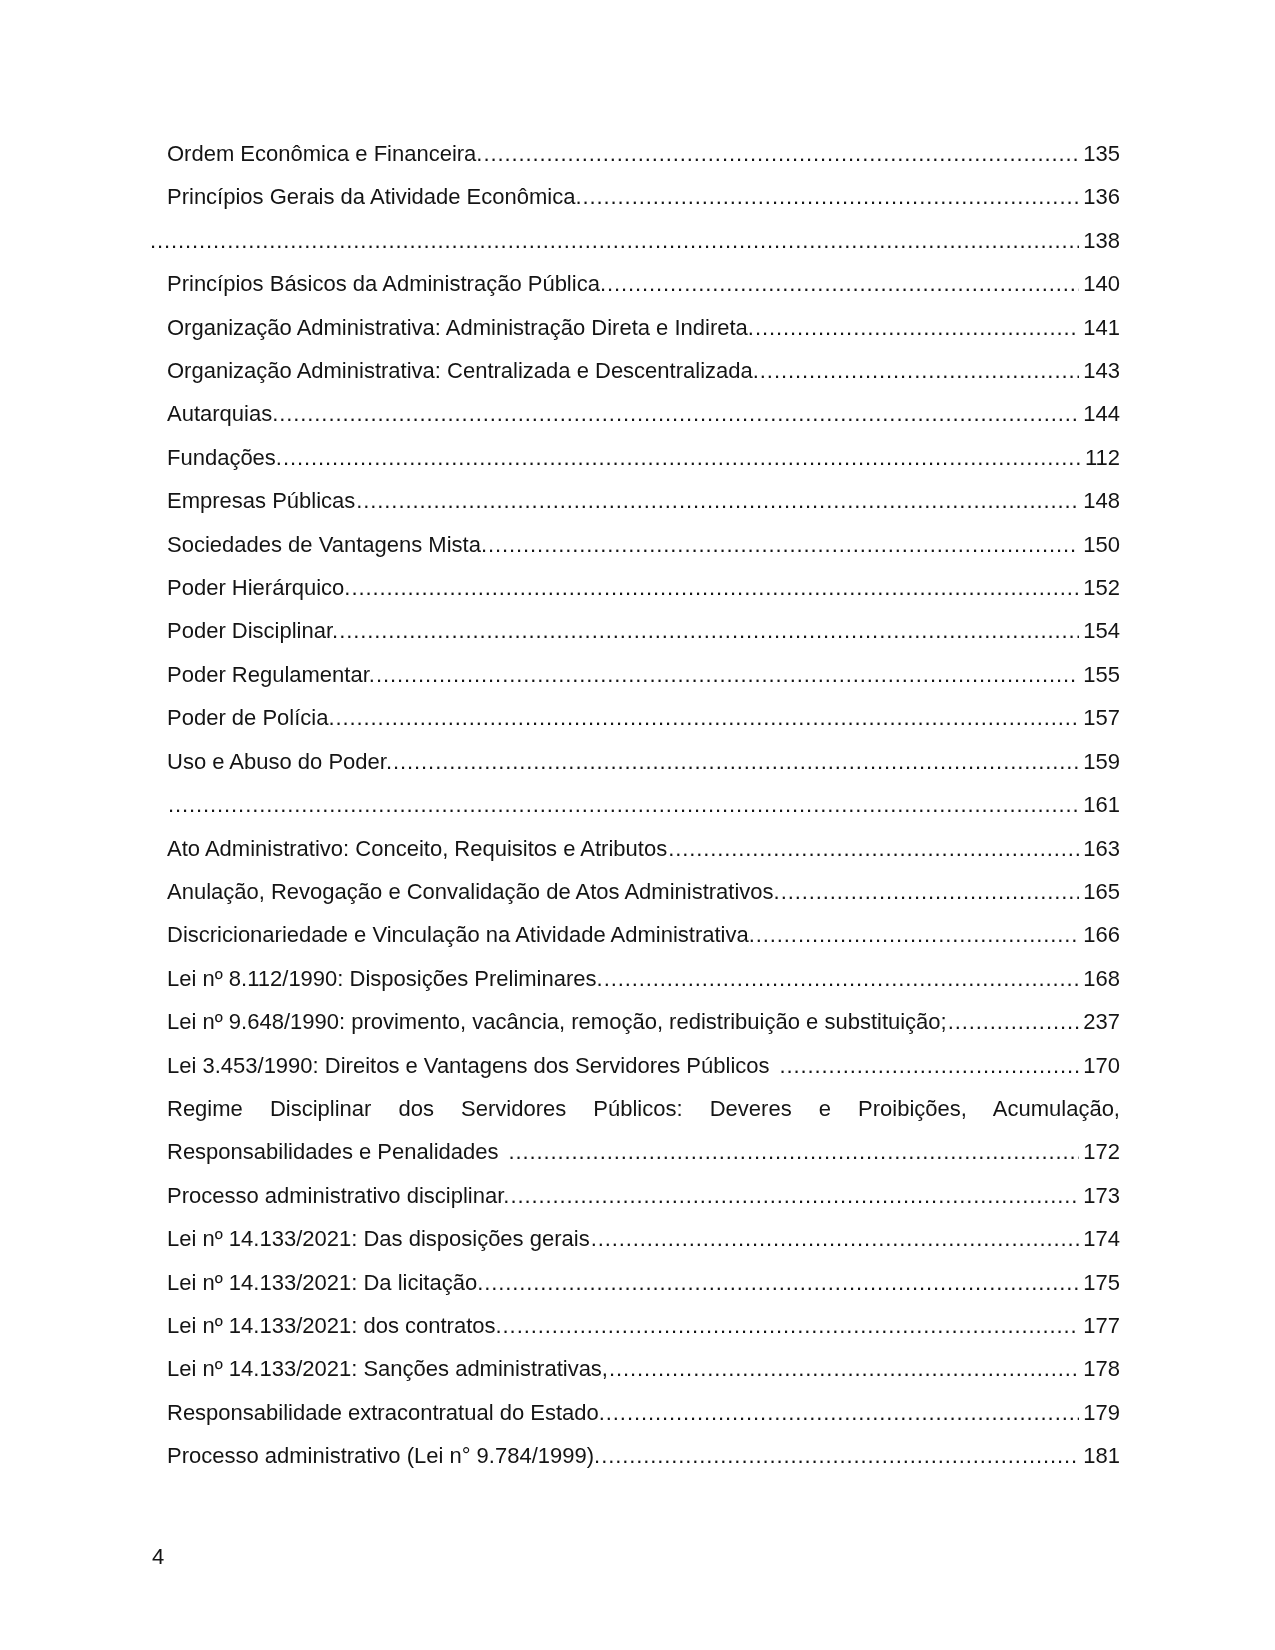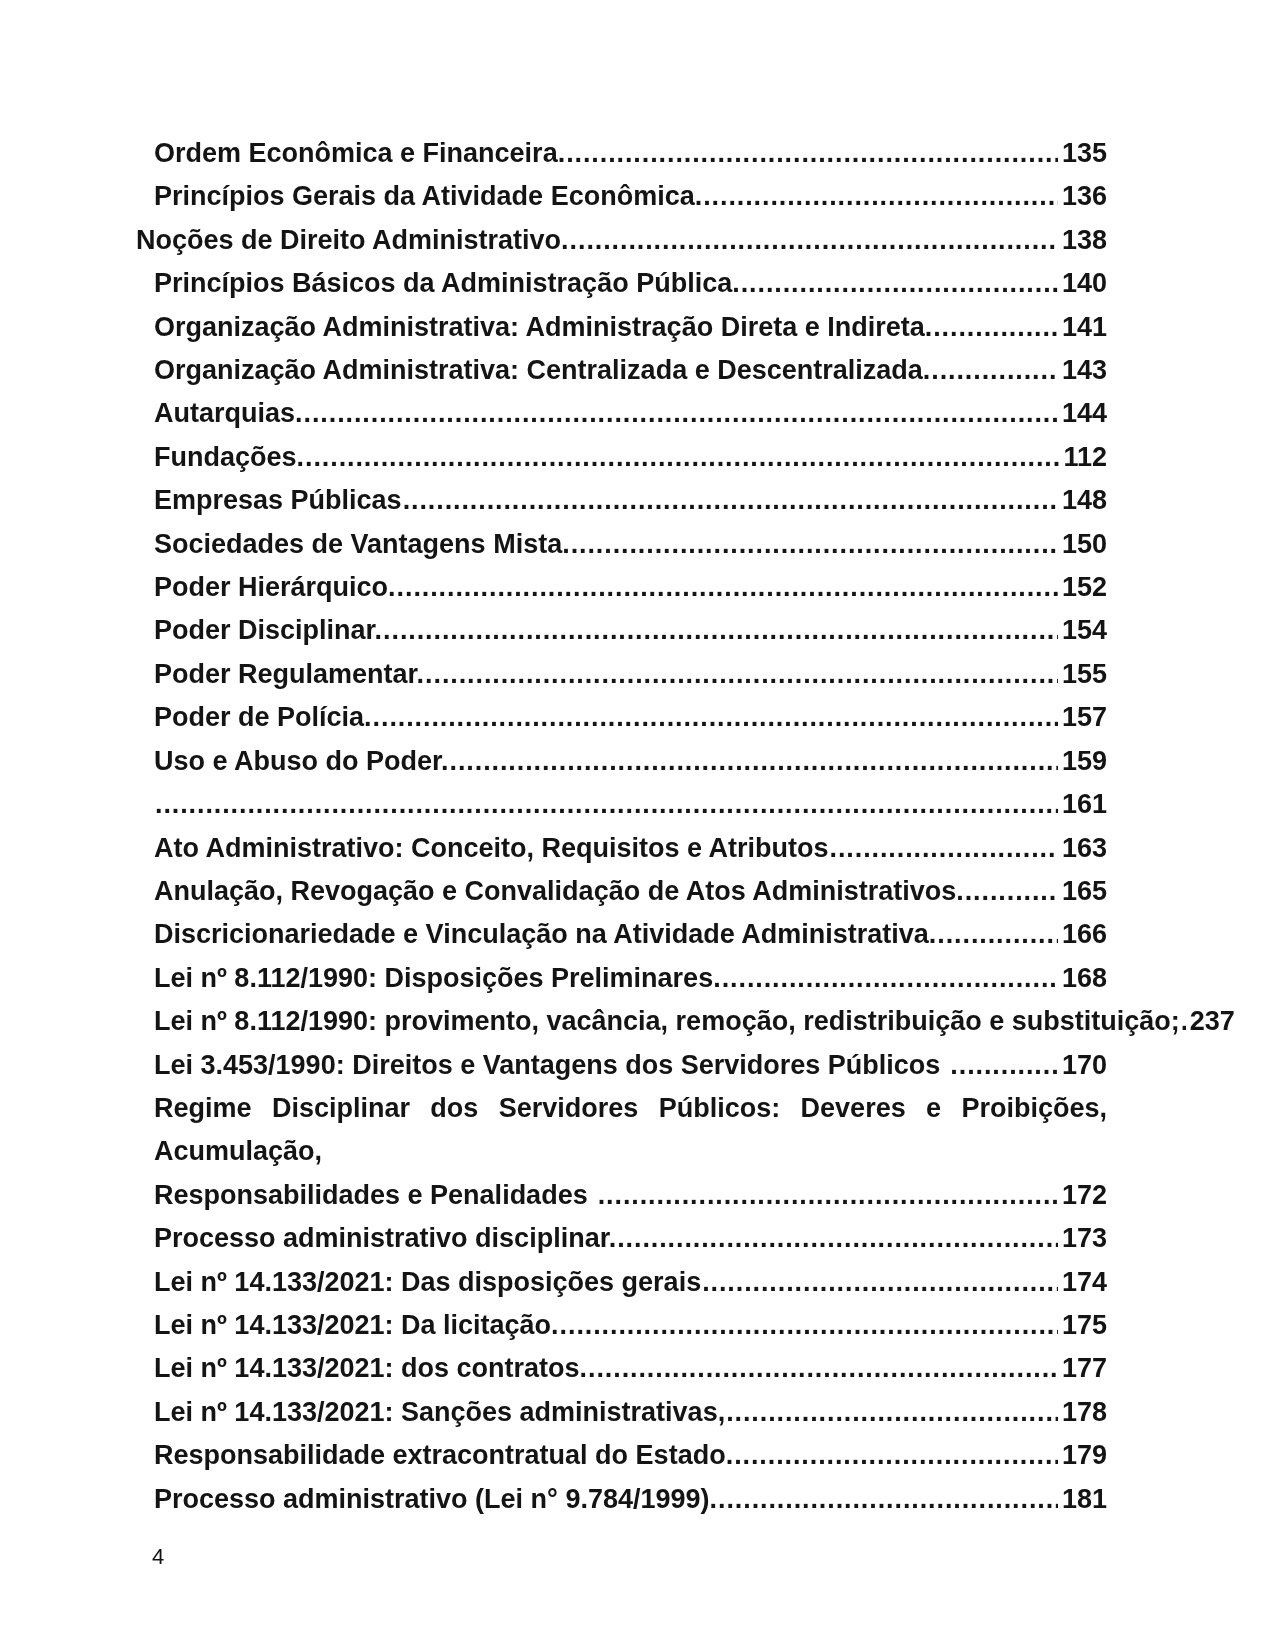--- a/index.html
+++ b/index.html
@@ -10,26 +10,25 @@
   body {
     width: 1275px;
     height: 1650px;
     position: relative;
     font-family: "Liberation Sans", sans-serif;
     color: #141414;
     overflow: hidden;
   }
   .toc {
     position: absolute;
-    left: 136px;
+    left: 149px;
     top: 132px;
     width: 971px;
-    font-size: 27px;
+    font-size: 22px;
     line-height: 43.4px;
-    font-weight: bold;
   }
   .toc-entry { display: block; }
   .toc-entry.level-1 { padding-left: 18px; }
   .toc-entry-line1 {
     text-align: justify;
     text-align-last: justify;
     white-space: normal;
   }
   .toc-flex {
     display: flex;
@@ -80,21 +79,20 @@
     <div class="toc-flex">
       <span class="toc-title">Princípios Gerais da Atividade Econômica.</span>
       <span class="dot-leader">............................................................................................................................................................................................................................</span>
       <span class="toc-page-num">136</span>
     </div>
   </div>
 
   <div class="toc-entry level-0">
 
     <div class="toc-flex">
-      <span class="toc-title">Noções de Direito Administrativo.</span>
       <span class="dot-leader">............................................................................................................................................................................................................................</span>
       <span class="toc-page-num">138</span>
     </div>
   </div>
 
   <div class="toc-entry level-1">
 
     <div class="toc-flex">
       <span class="toc-title">Princípios Básicos da Administração Pública.</span>
       <span class="dot-leader">............................................................................................................................................................................................................................</span>
@@ -241,21 +239,21 @@
     <div class="toc-flex">
       <span class="toc-title">Lei nº 8.112/1990: Disposições Preliminares.</span>
       <span class="dot-leader">............................................................................................................................................................................................................................</span>
       <span class="toc-page-num">168</span>
     </div>
   </div>
 
   <div class="toc-entry level-1">
 
     <div class="toc-flex">
-      <span class="toc-title">Lei nº 8.112/1990: provimento, vacância, remoção, redistribuição e substituição;</span>
+      <span class="toc-title">Lei nº 9.648/1990: provimento, vacância, remoção, redistribuição e substituição;</span>
       <span class="dot-leader">............................................................................................................................................................................................................................</span>
       <span class="toc-page-num">237</span>
     </div>
   </div>
 
   <div class="toc-entry level-1">
 
     <div class="toc-flex">
       <span class="toc-title">Lei 3.453/1990: Direitos e Vantagens dos Servidores Públicos</span>
       <span class="dot-leader gap">............................................................................................................................................................................................................................</span>

